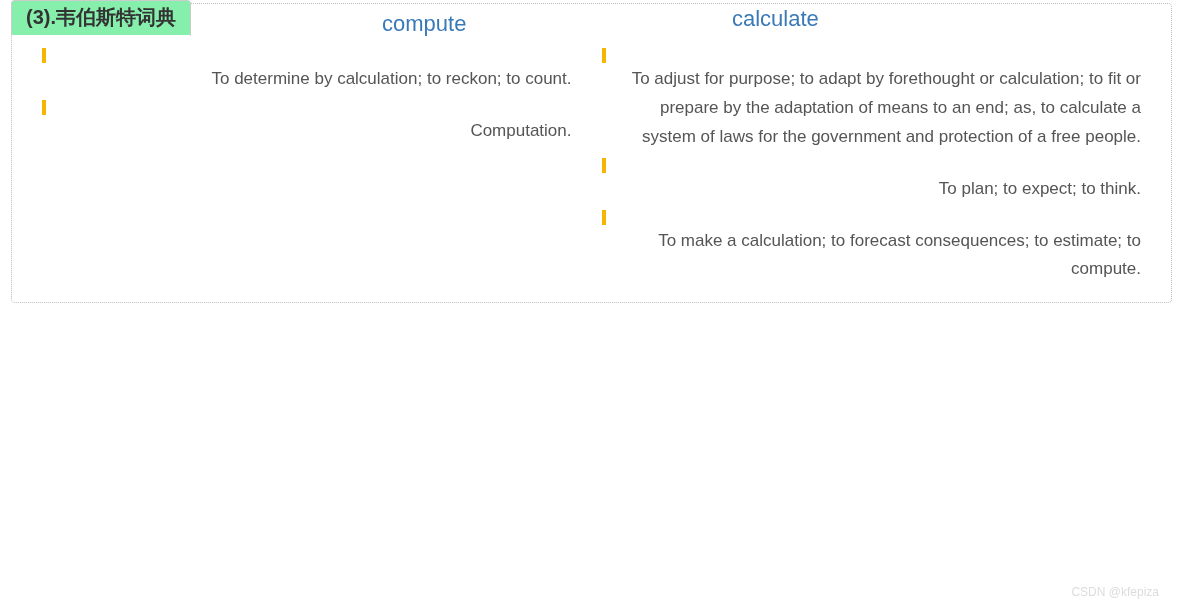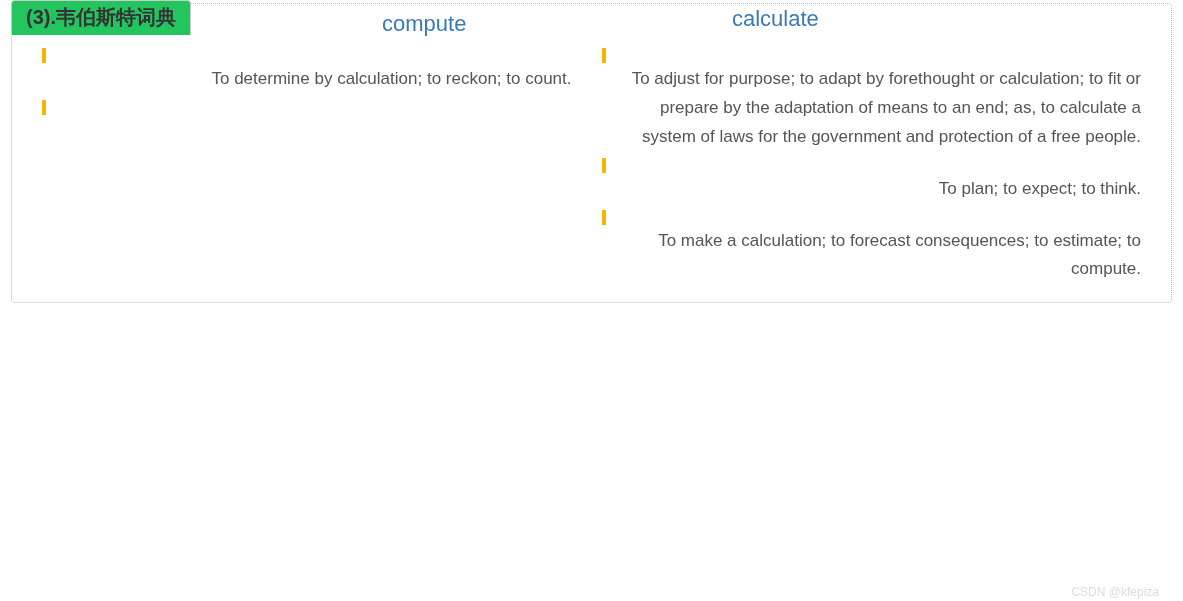--- a/index.html
+++ b/index.html
@@ -20,21 +20,21 @@
       border: 1px dotted #bbb;
       border-radius: 4px;
       position: relative;
     }
     .header-row {
       display: flex;
       align-items: flex-start;
       position: relative;
     }
     .tab-label {
-      background: #22c55e;
+      background: #86efac;
       border-top: 1px solid #ccc;
       border-left: 1px solid #ccc;
       border-right: 1px solid #ccc;
       border-bottom: 1px solid #fff;
       border-radius: 4px 4px 0 0;
       font-weight: bold;
       font-size: 20px;
       color: #333;
       padding: 3px 14px 4px 14px;
       margin-top: -4px;
@@ -109,20 +109,21 @@
     <div class="header-word-right">calculate</div>
   </div>
   <div class="content">
     <div class="col col-left" id="left-col">
         <div class="entry">
           <span class="marker"></span>
           <div class="def-text">To determine by calculation; to reckon; to count.</div>
         </div>
         <div class="entry">
           <span class="marker"></span>
+          <div class="def-text">Computation.</div>
         </div>
       </div>
     <div class="col col-right" id="right-col">
         <div class="entry">
           <span class="marker"></span>
           <div class="def-text">To adjust for purpose; to adapt by forethought or calculation; to fit or prepare by the adaptation of means to an end; as, to calculate a system of laws for the government and protection of a free people.</div>
         </div>
         <div class="entry">
           <span class="marker"></span>
           <div class="def-text">To plan; to expect; to think.</div>

